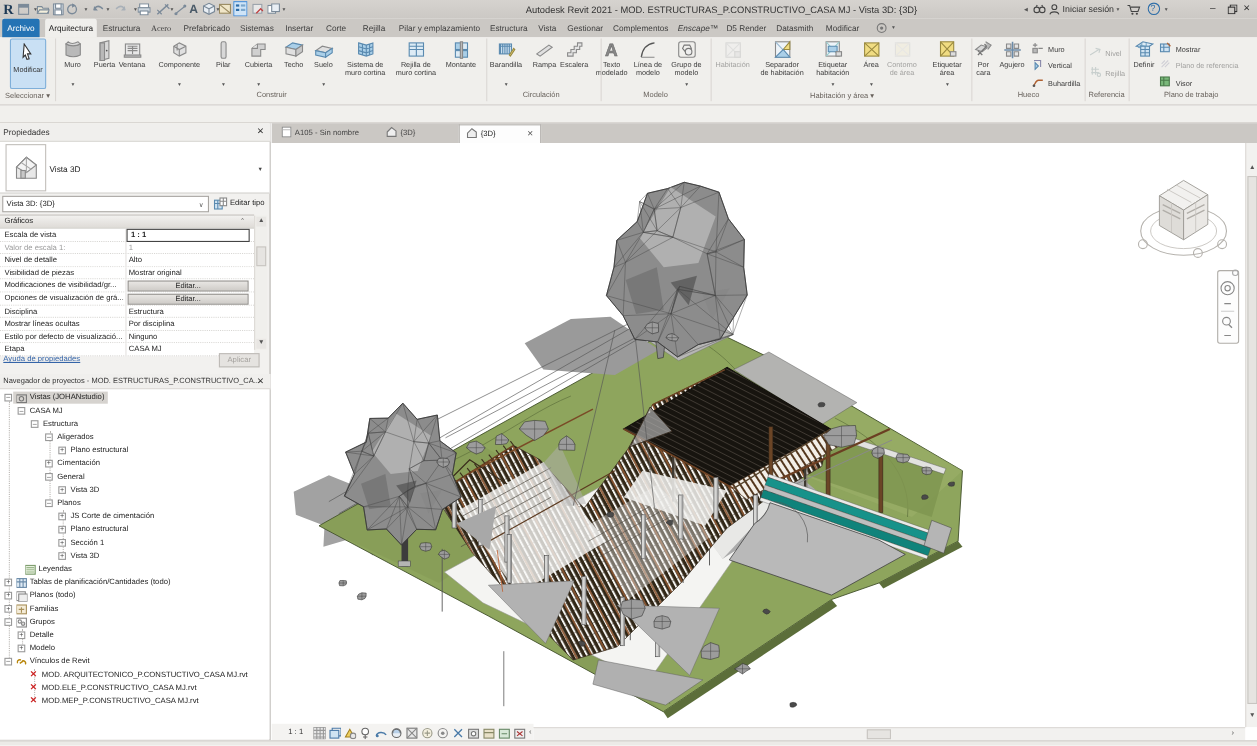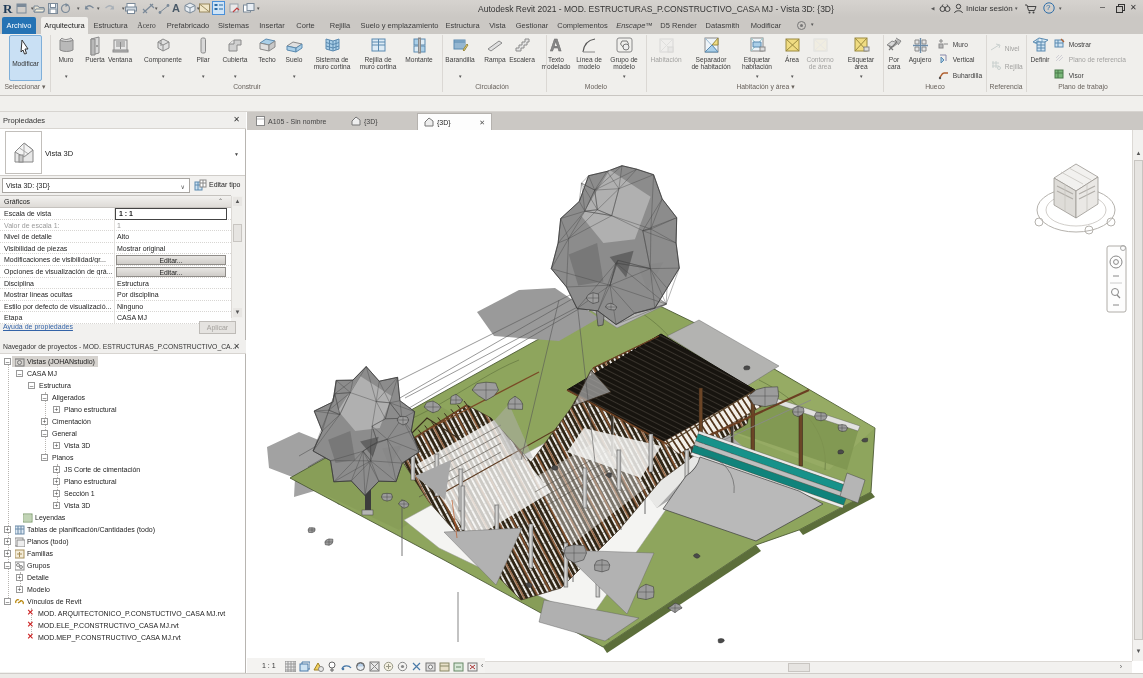--- a/index.html
+++ b/index.html
@@ -158,21 +158,21 @@
 <div class="abs" id="tabrow">
     <div class="tab" style="left:2px;width:34px;background:#2573b4;color:#fff;border-radius:2px 2px 0 0;">Archivo</div>
     <div class="tab" style="left:41px;width:47px;background:#f0efec;color:#222;border-radius:2px 2px 0 0;">Arquitectura</div>
     <div class="tab" style="left:93px;width:35px;">Estructura</div>
     <div class="tab" style="left:133px;width:27px;font-family:Liberation Serif, serif;">Acero</div>
     <div class="tab" style="left:165px;width:46px;">Prefabricado</div>
     <div class="tab" style="left:216px;width:35px;">Sistemas</div>
     <div class="tab" style="left:256px;width:32px;">Insertar</div>
     <div class="tab" style="left:291px;width:29px;">Corte</div>
     <div class="tab" style="left:325px;width:30px;">Rejilla</div>
-    <div class="tab" style="left:359px;width:81px;">Suelo y emplazamiento</div>
+    <div class="tab" style="left:359px;width:81px;">Pilar y emplazamiento</div>
     <div class="tab" style="left:444px;width:37px;">Estructura</div>
     <div class="tab" style="left:486px;width:23px;">Vista</div>
     <div class="tab" style="left:513px;width:38px;">Gestionar</div>
     <div class="tab" style="left:555px;width:55px;">Complementos</div>
     <div class="tab" style="left:616px;width:37px;font-style:italic;">Enscape™</div>
     <div class="tab" style="left:660px;width:37px;">D5 Render</div>
     <div class="tab" style="left:704px;width:37px;">Datasmith</div>
     <div class="tab" style="left:748px;width:36px;">Modificar</div>
     <div class="abs" style="left:797px;top:4px;width:9px;height:9px;border:1px solid #777;border-radius:50%;"></div>
     <div class="abs" style="left:800px;top:6.5px;width:3px;height:3px;background:#777;border-radius:50%;"></div>

